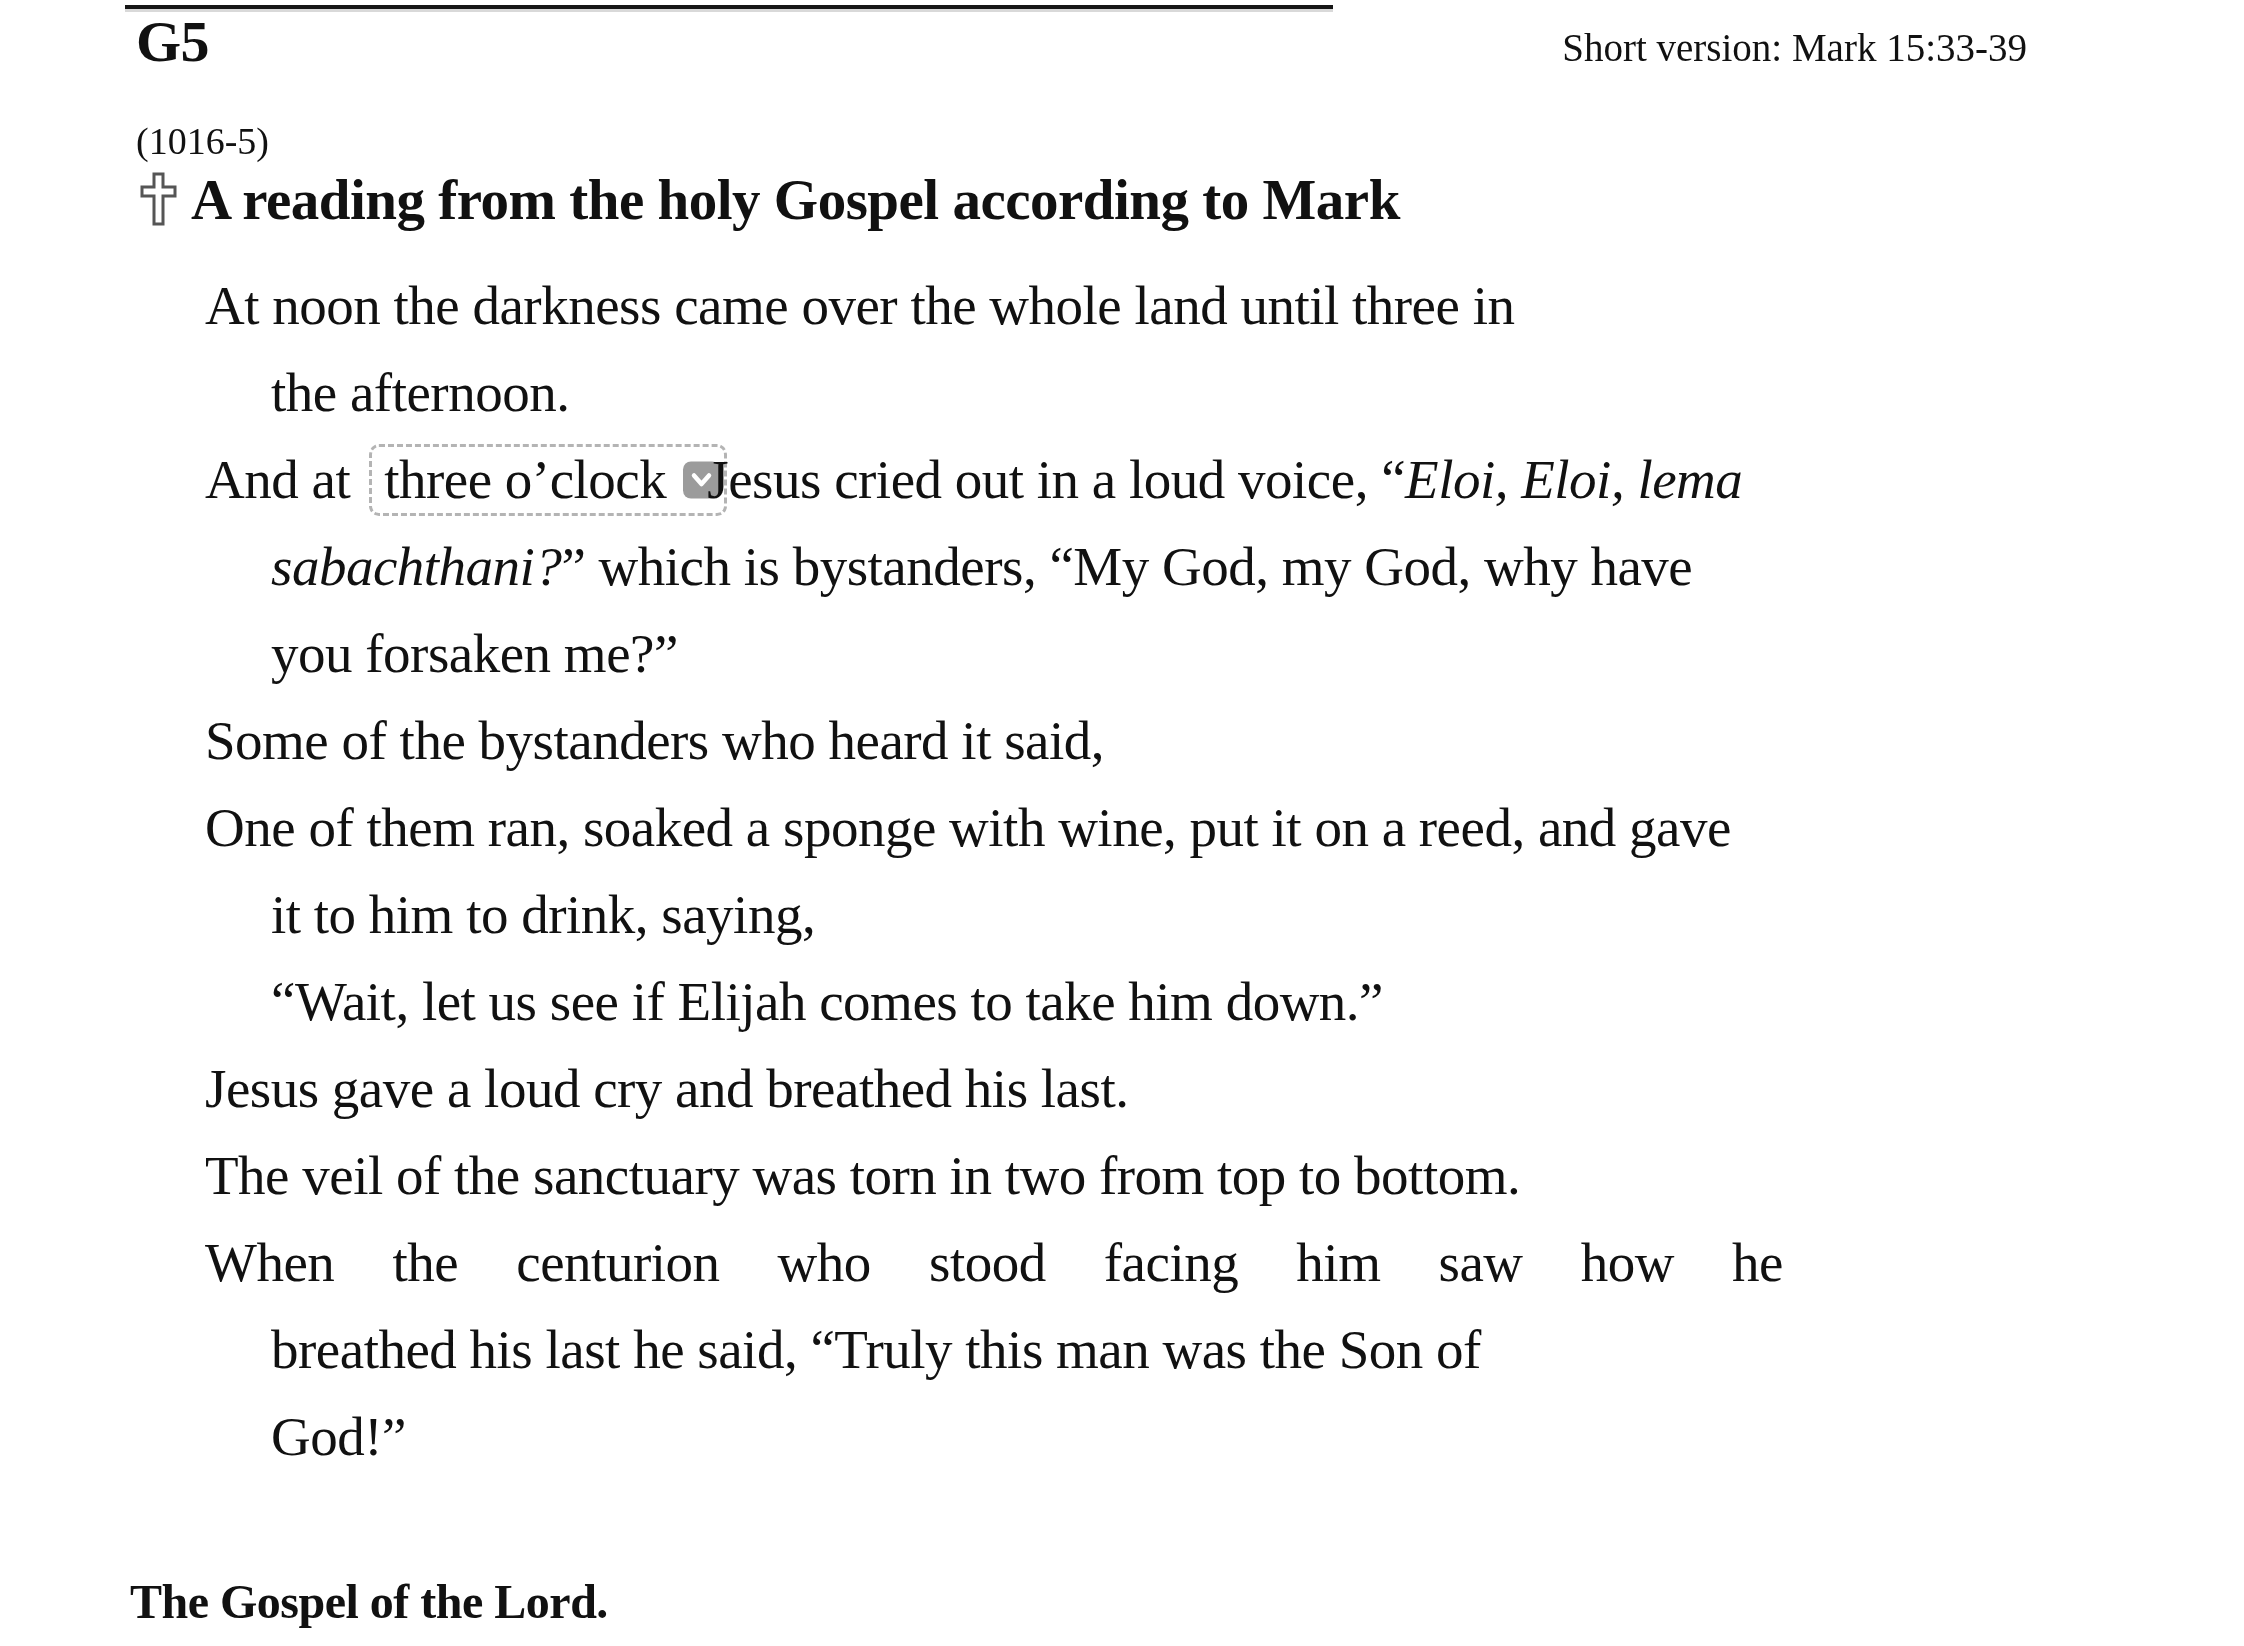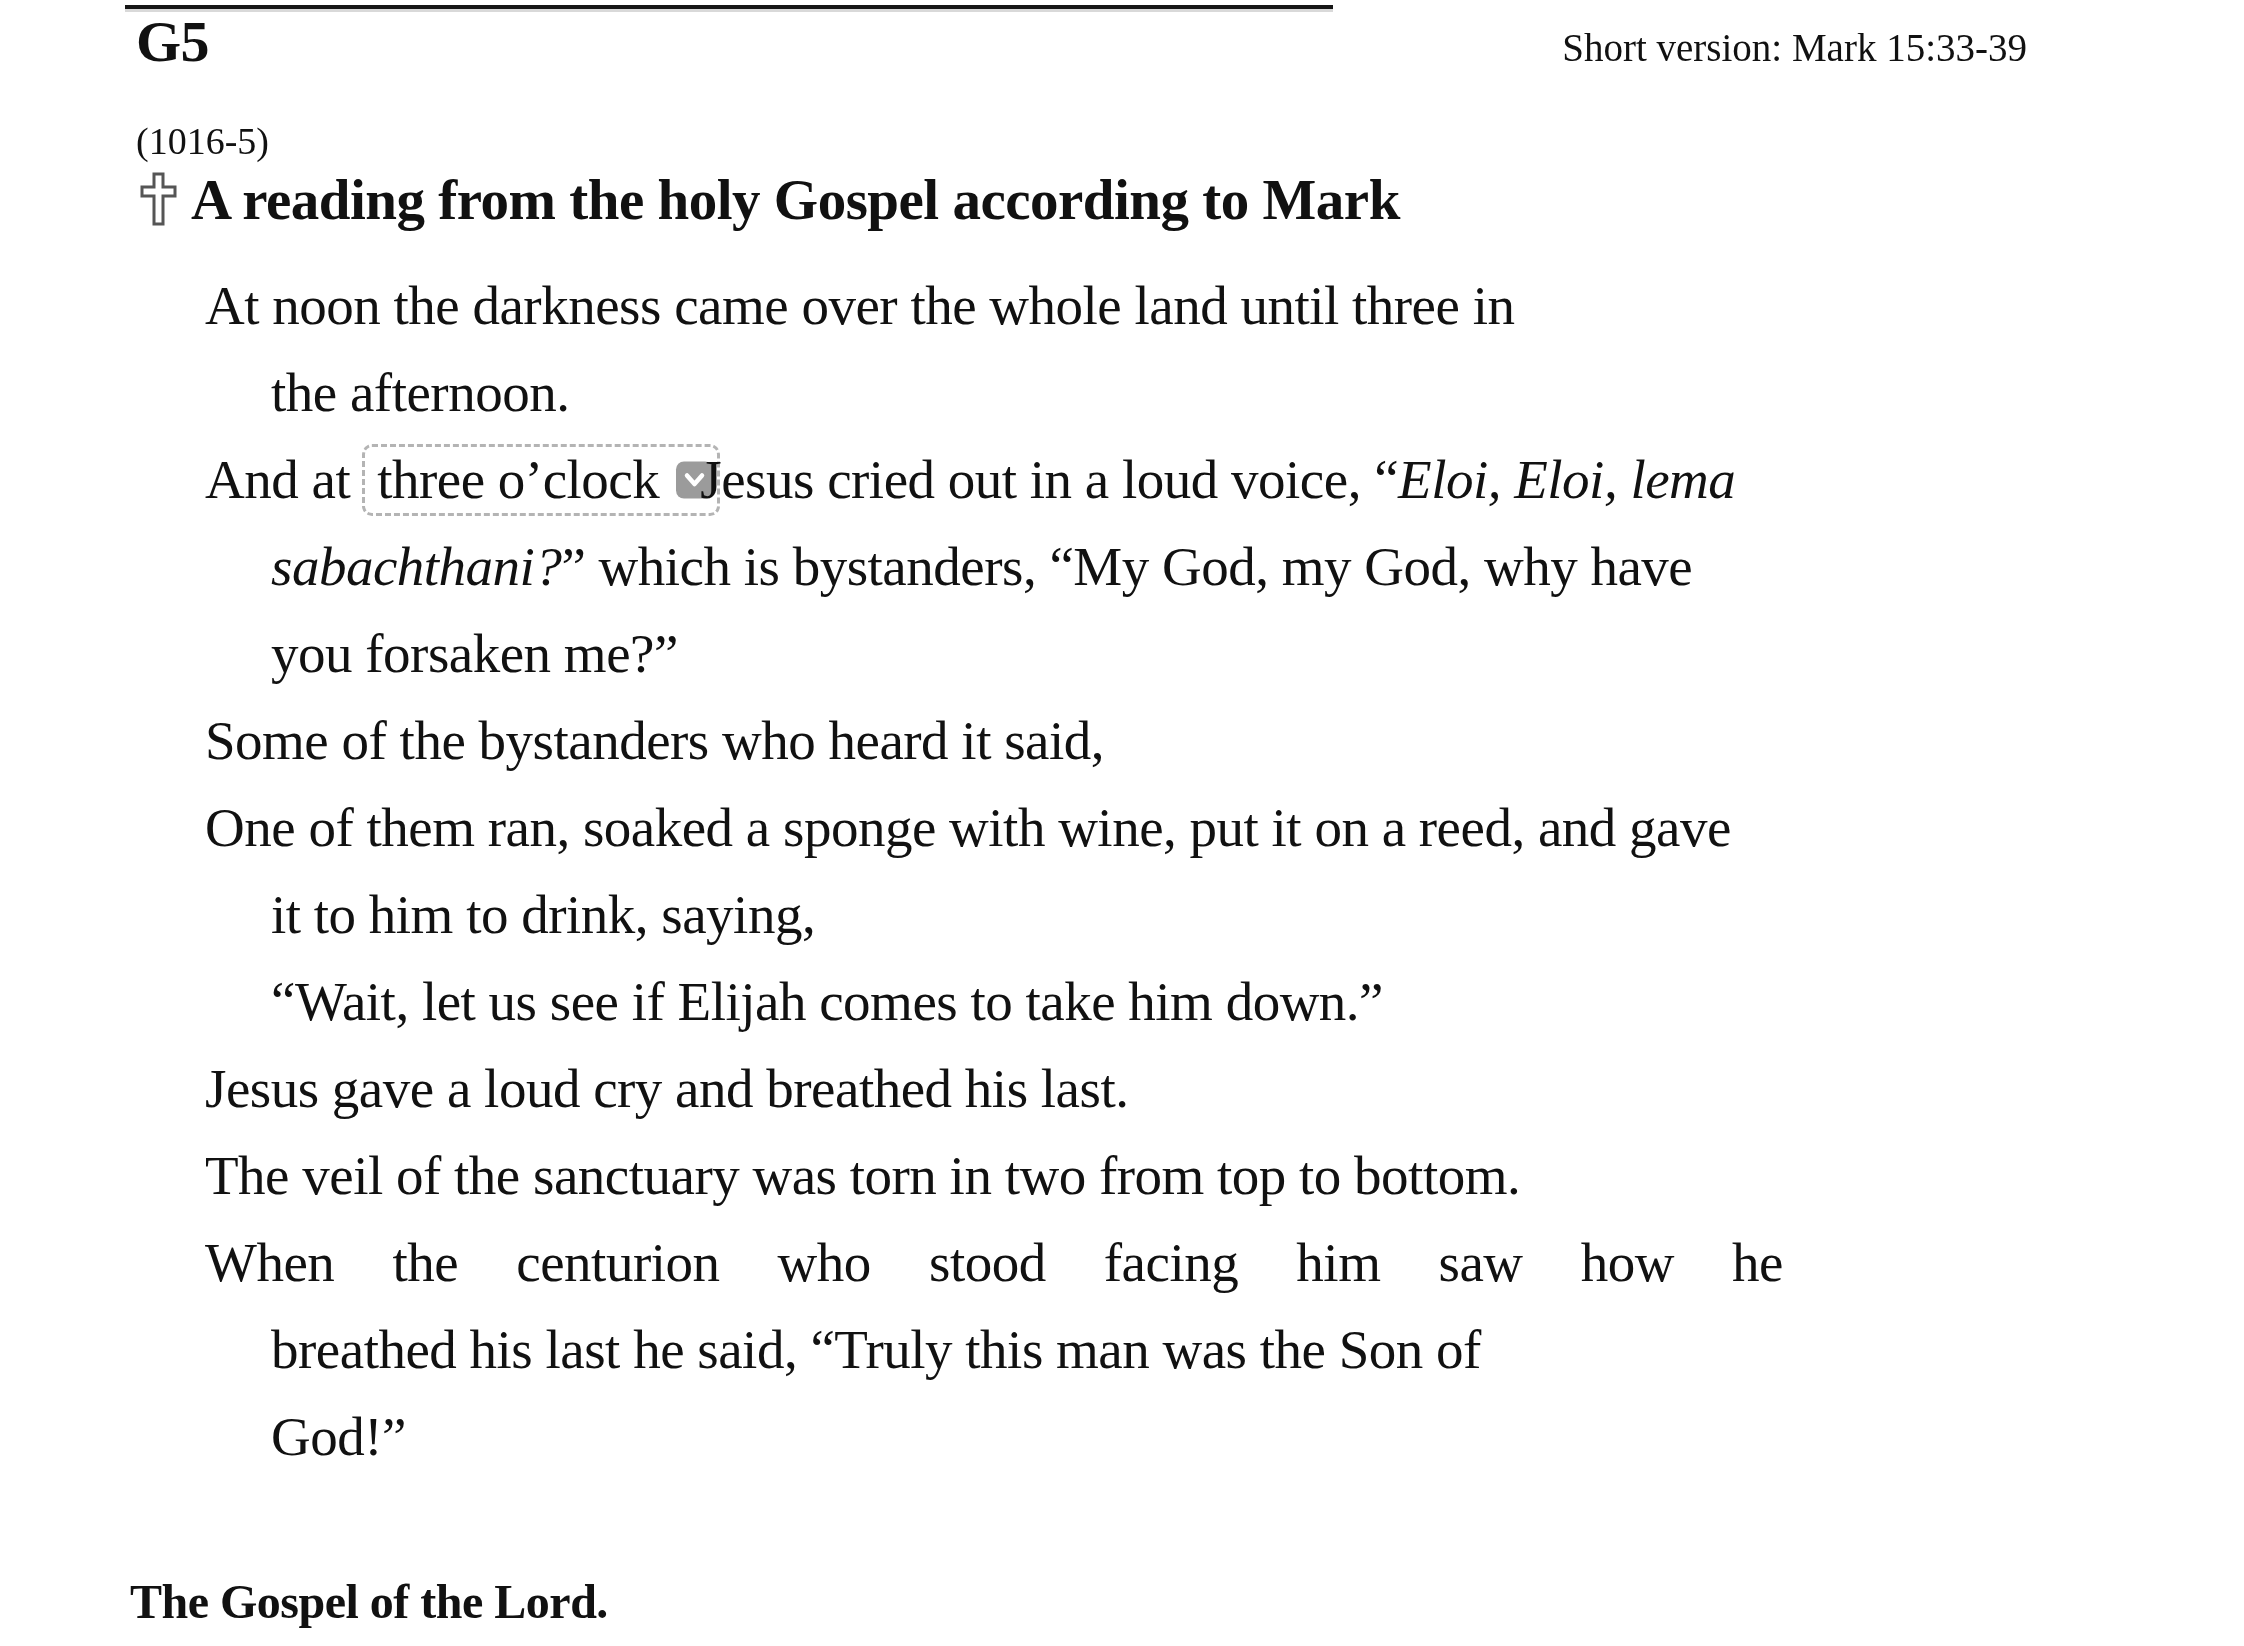--- a/index.html
+++ b/index.html
@@ -55,21 +55,21 @@
     text-align:right;
   }
   .dd-btn{
     position:absolute;right:4px;top:50%;transform:translateY(-50%);
     width:37px;height:37px;border-radius:8px;
     background:#9b9b9b;z-index:1;
     display:flex;align-items:center;justify-content:center;
     cursor:pointer;
   }
   .after-field{position:relative;z-index:2;margin-left:10px;}
-  .before-field{margin-right:12px;}
+  .before-field{margin-right:19px;}
   em{font-style:italic;}
   .footer{
     position:absolute;left:130px;top:1562px;
     font-size:48px;font-weight:bold;line-height:80px;letter-spacing:-0.5px;
   }
 </style>
 </head>
 <body>
 
 <div class="page">

